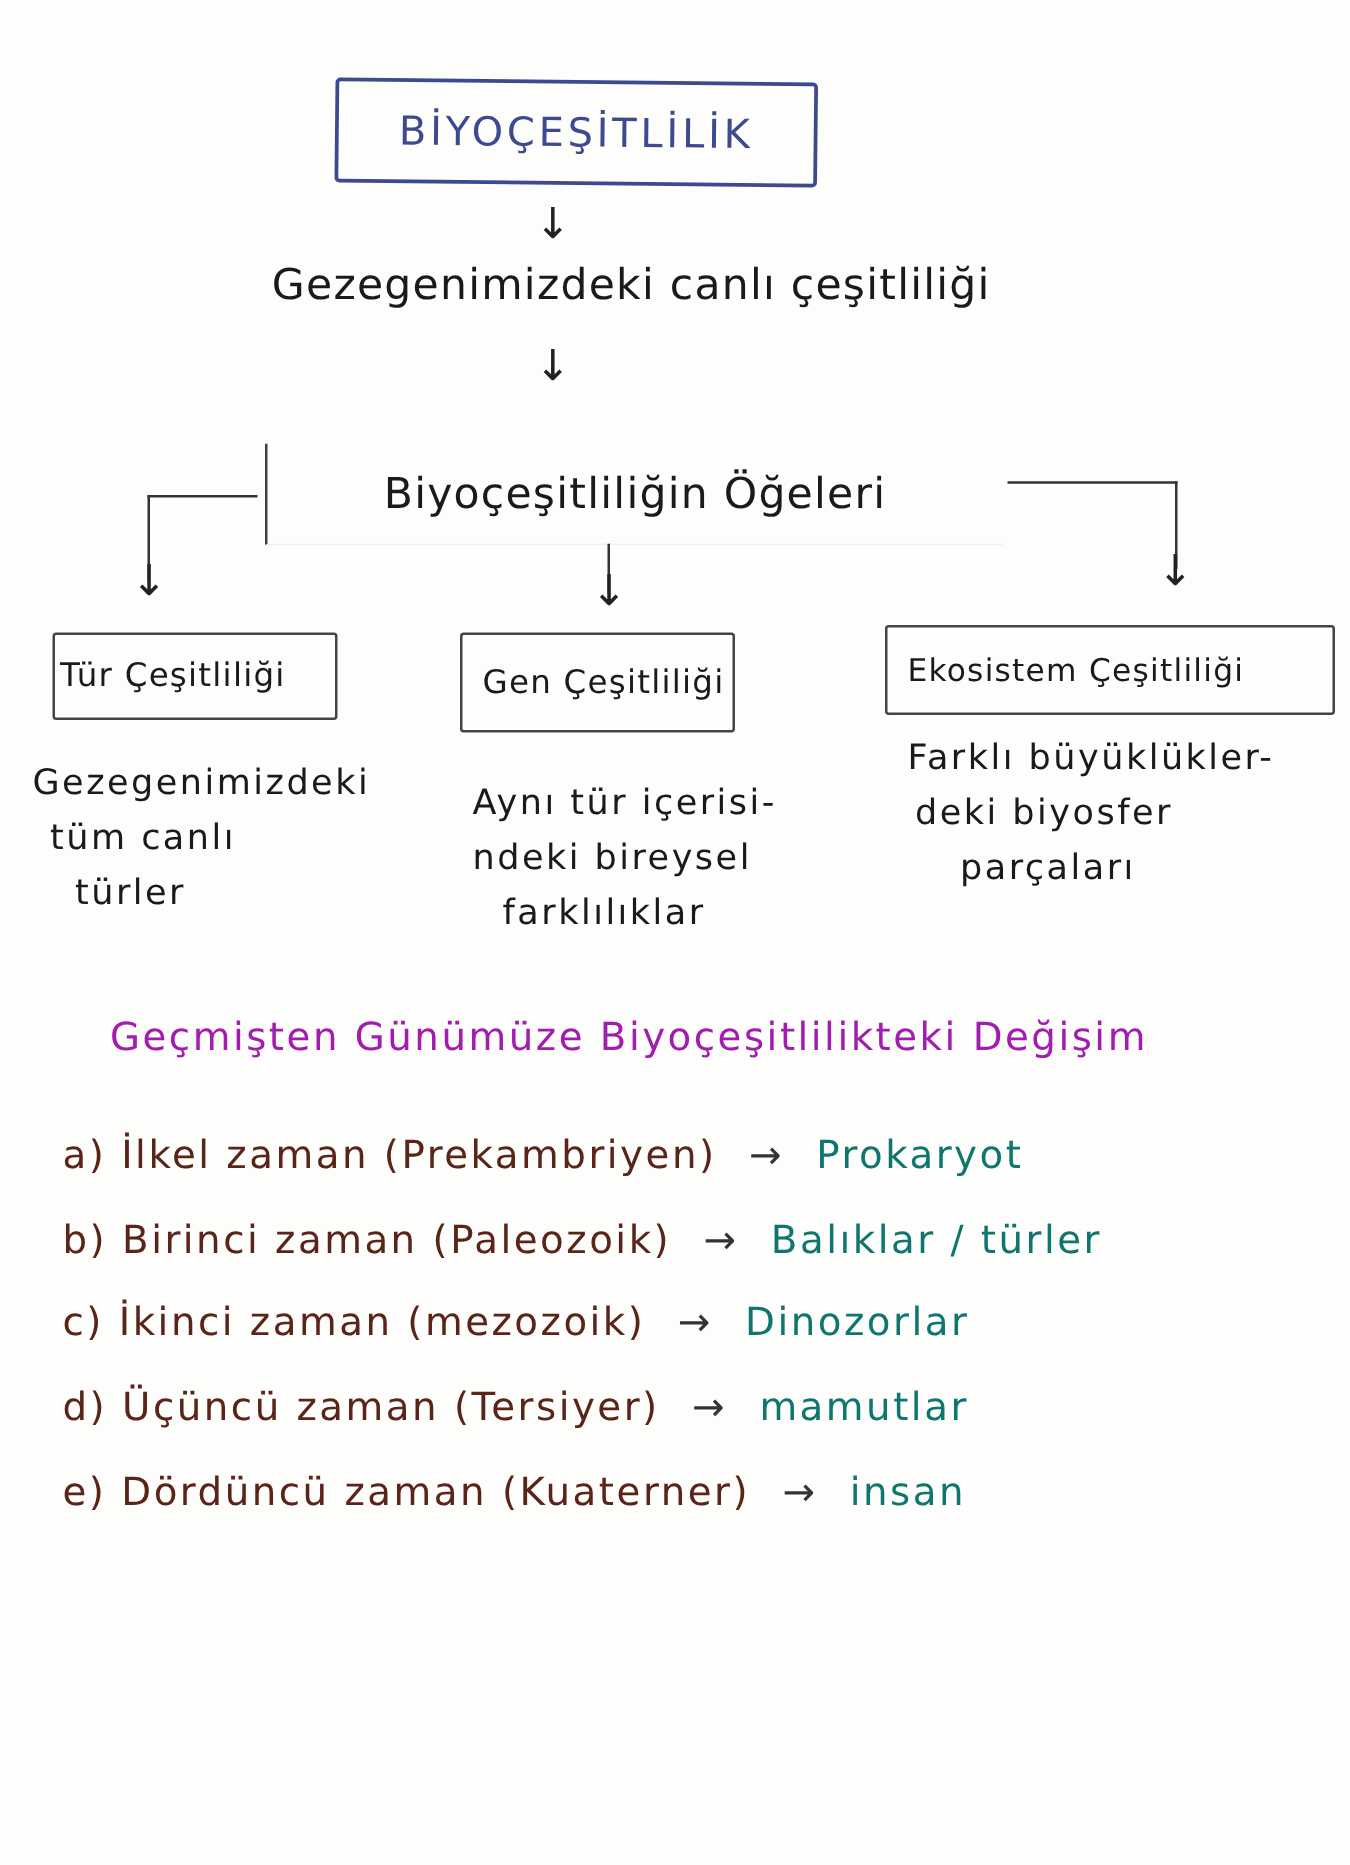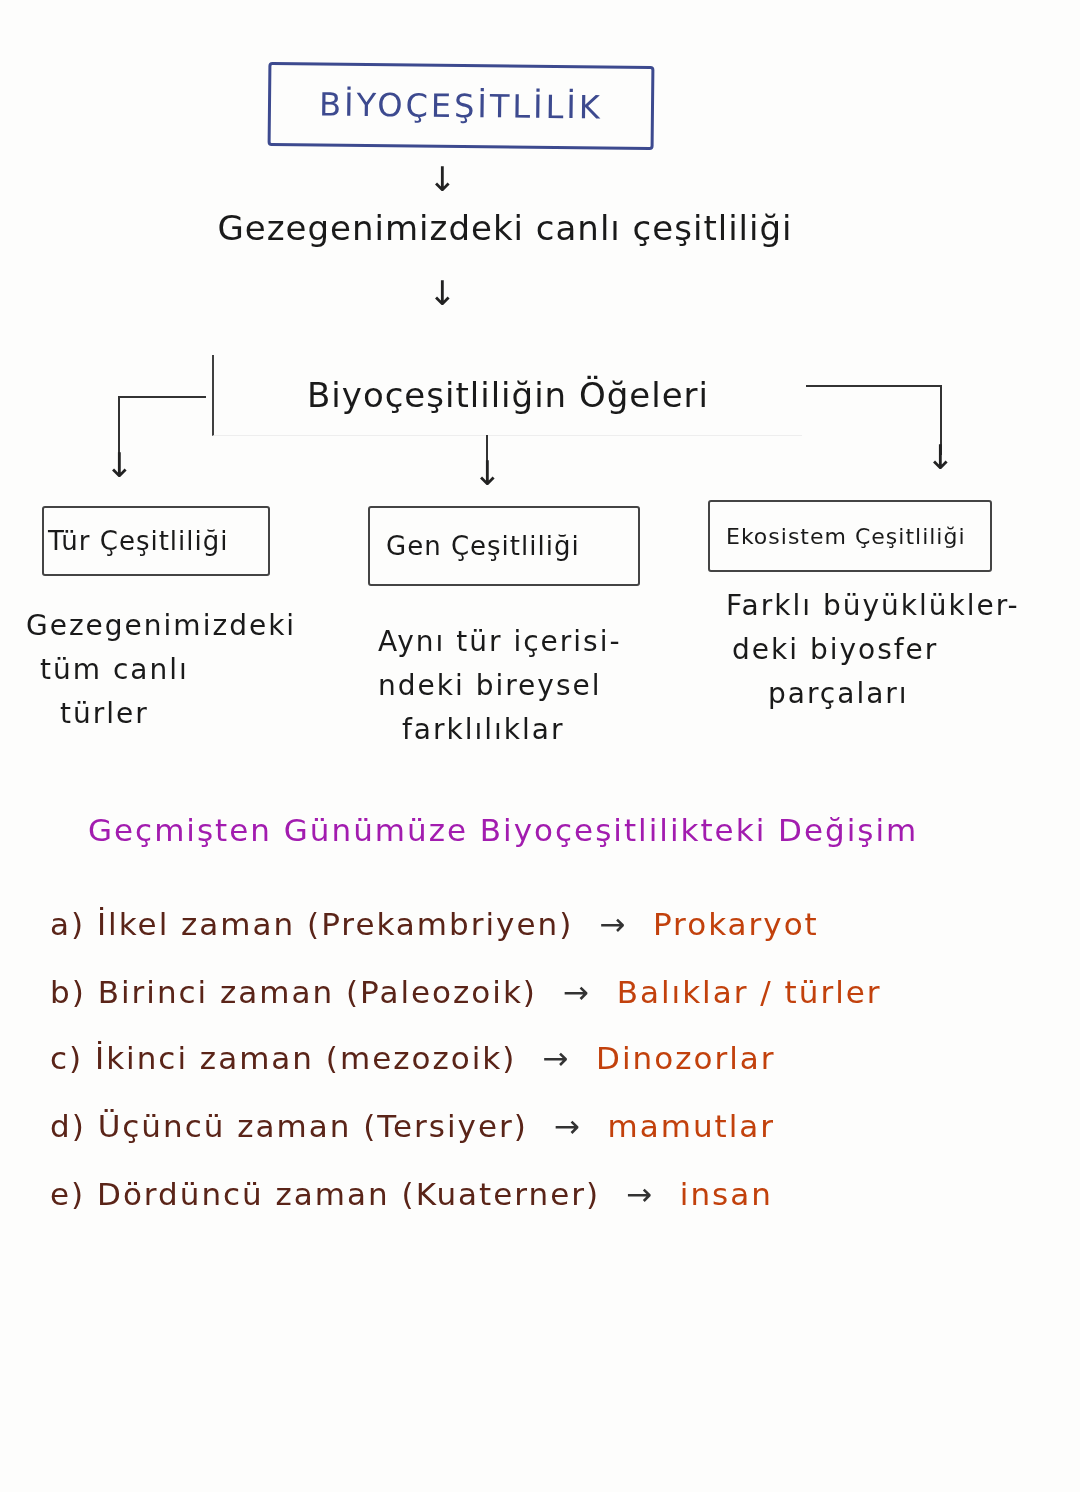--- a/index.html
+++ b/index.html
@@ -25,21 +25,21 @@
     .hline { height: 2px; background: #333; }
     .vline { width: 2px; background: #333; }
     .card {
       border: 2px solid #444; border-radius: 3px; background: transparent;
       display: flex; align-items: center; padding-left: 4px; box-sizing: border-box;
       font-size: 26px; letter-spacing: 1px;
     }
     .desc { font-size: 28px; line-height: 44px; letter-spacing: 2px; }
     .section-title { left: 88px; top: 812px; font-size: 31px; color: #a21caf; letter-spacing: 2px; }
     .era { left: 50px; font-size: 31px; color: #5a2418; letter-spacing: 2px; white-space: nowrap; }
-    .era .res { color: #c2410c; }
+    .era .res { color: #0f766e; }
     .era .arr { color: #333; margin: 0 14px; }
   </style>
 </head>
 <body>
 
 <div class="abs title-box">
   <span class="title-text">BİYOÇEŞİTLİLİK</span>
 </div>
 
 <div class="abs arrow" style="left:428px; top:162px;">↓</div>
@@ -65,30 +65,30 @@
 
 <div class="abs card" style="left:42px; top:506px; width:228px; height:70px;">
   <span>Tür Çeşitliliği</span>
 </div>
 <div class="abs desc" style="left:26px; top:604px;">
   <div>Gezegenimizdeki</div>
   <div style="padding-left:14px">tüm canlı</div>
   <div style="padding-left:34px">türler</div>
 </div>
 
-<div class="abs card" style="left:368px; top:506px; width:272px; height:80px; padding-left:16px;">
+<div class="abs card" style="left:368px; top:506px; width:220px; height:80px; padding-left:16px;">
   <span>Gen Çeşitliliği</span>
 </div>
 <div class="abs desc" style="left:378px; top:596px;margin-top:24px;">
   <div>Aynı tür içerisi-</div>
   <div>ndeki bireysel</div>
   <div style="padding-left:24px">farklılıklar</div>
 </div>
 
-<div class="abs card" style="left:708px; top:500px; width:284px; height:72px; padding-left:16px; font-size:22px;">
+<div class="abs card" style="left:708px; top:500px; width:360px; height:72px; padding-left:16px; font-size:25px;">
   <span>Ekosistem Çeşitliliği</span>
 </div>
 <div class="abs desc" style="left:726px; top:584px;">
   <div>Farklı büyüklükler-</div>
   <div style="padding-left:6px">deki biyosfer</div>
   <div style="padding-left:42px">parçaları</div>
 </div>
 
 <div class="abs section-title">Geçmişten Günümüze Biyoçeşitlilikteki Değişim</div>
 

